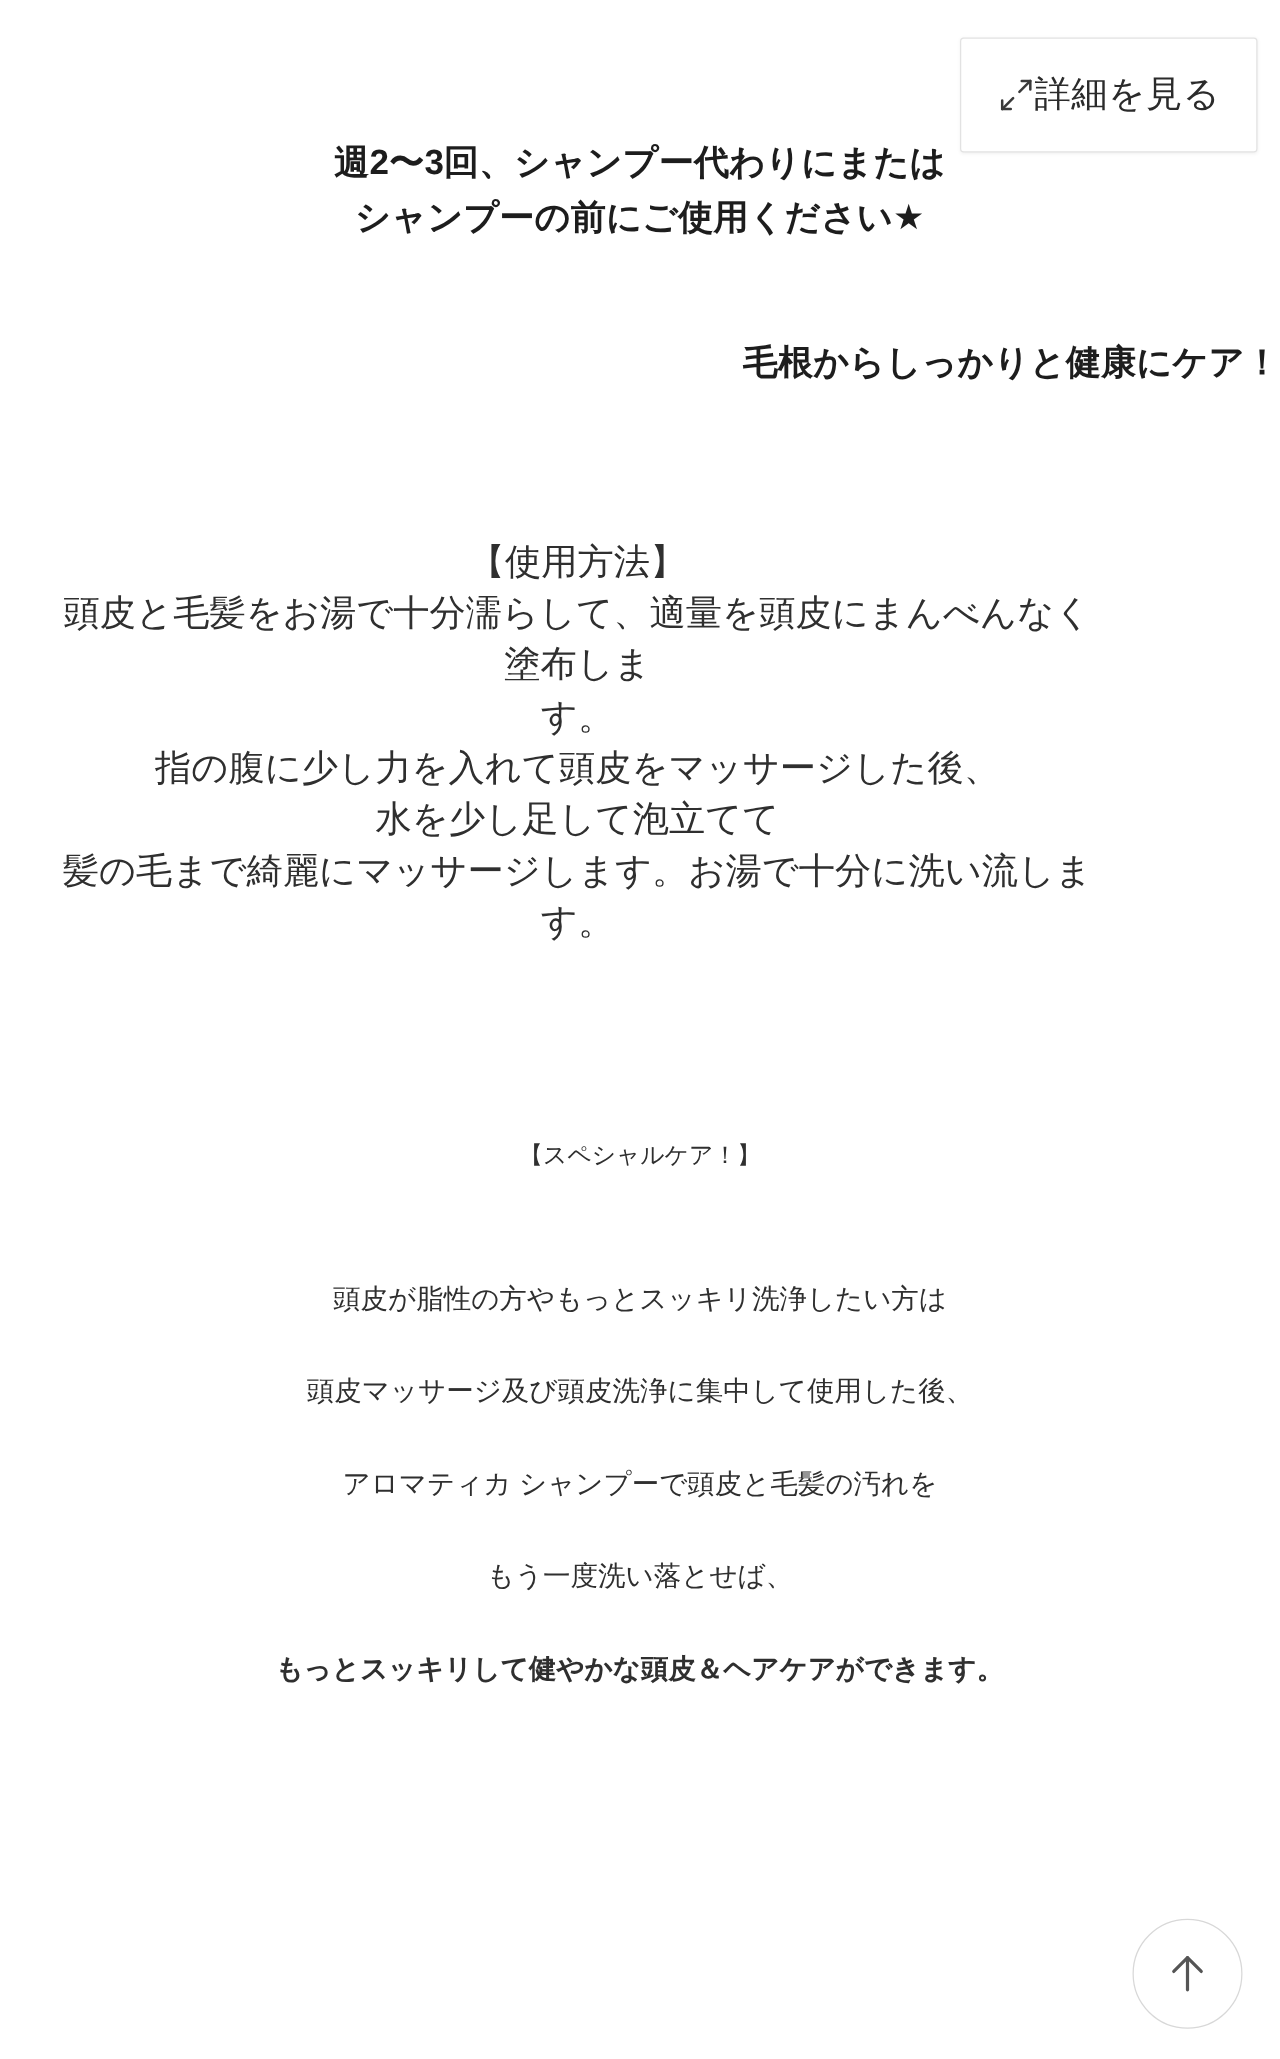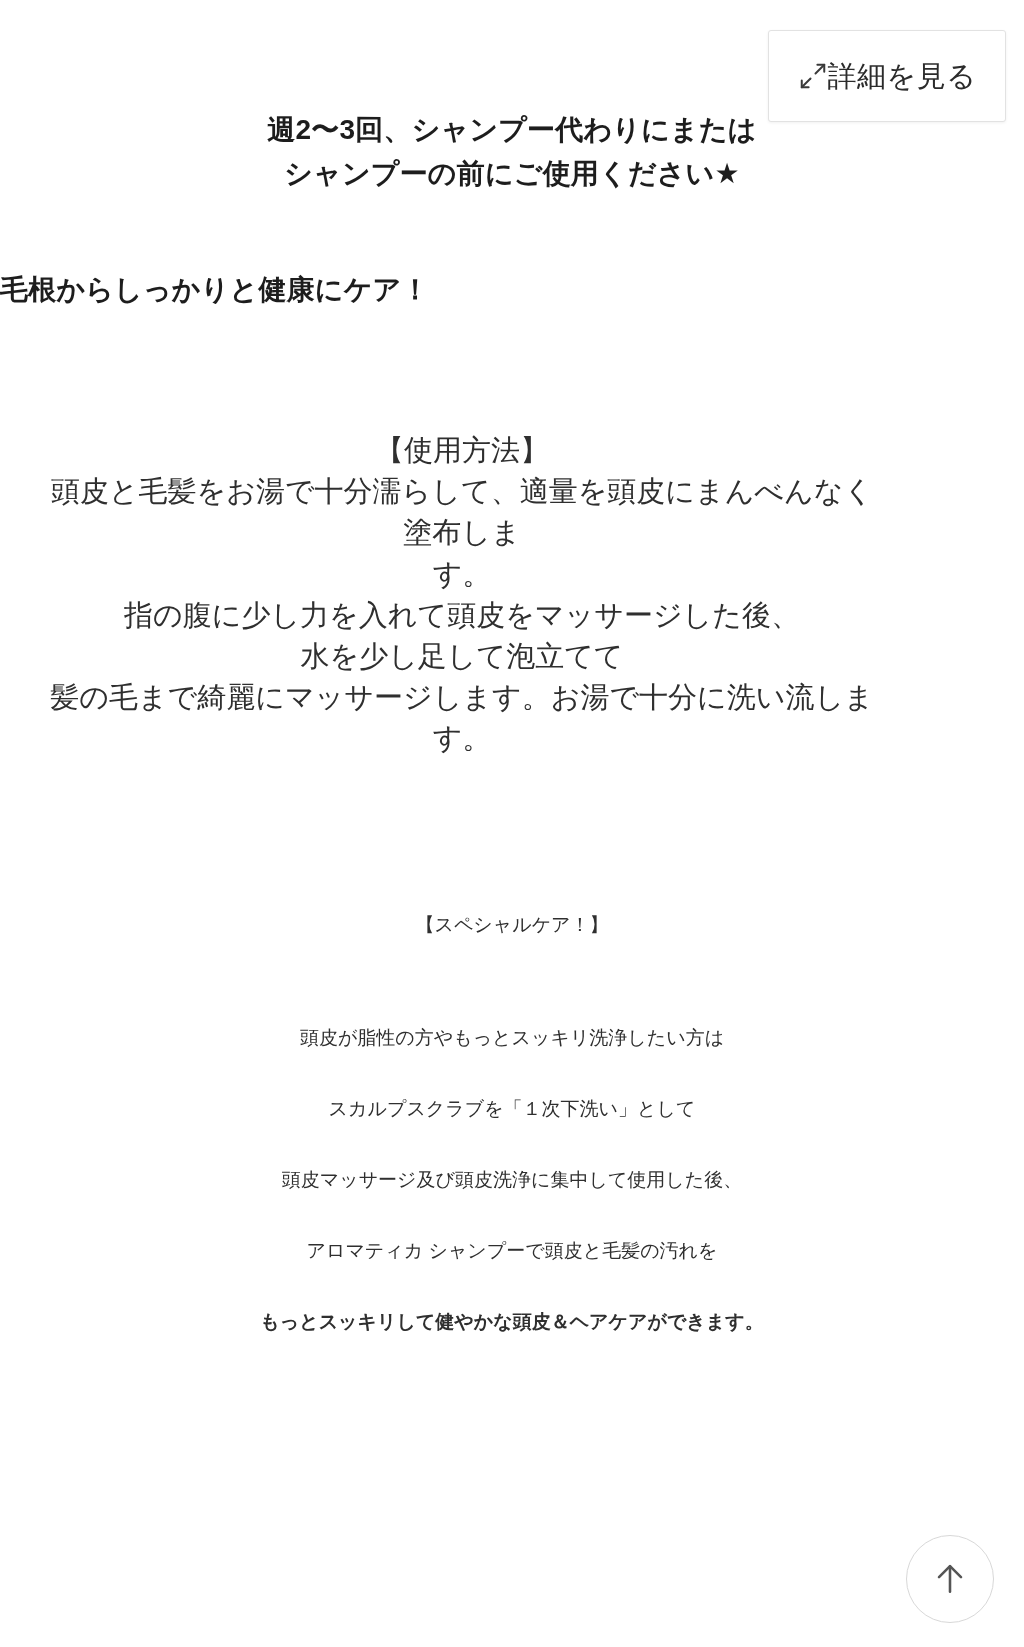--- a/index.html
+++ b/index.html
@@ -60,21 +60,21 @@
     color: #1d1d1d;
     letter-spacing: 0.2px;
   }
   .headline .line { display: block; }
 
   .subhead {
     position: absolute;
     top: 268px;
     left: 0;
     width: 1024px;
-    text-align: left;
+    text-align: right;
     font-weight: bold;
     font-size: 28px;
     line-height: 1.6;
     color: #1d1d1d;
     letter-spacing: 0.2px;
   }
 
   
   .usage {
     position: absolute;
@@ -103,21 +103,21 @@
     font-size: 19px;
     line-height: 1.4;
     color: #2f2f2f;
   }
   .special-body {
     position: absolute;
     top: 1028px;
     left: 0;
     width: 1024px;
     text-align: center;
-    font-size: 19px;
+    font-size: 22px;
     color: #2f2f2f;
   }
   .special-body .sb-line {
     display: block;
     line-height: 1;
     margin-bottom: 52px;
   }
   .special-body .sb-line:last-child { margin-bottom: 0; font-weight: bold; }
 
   
@@ -166,23 +166,23 @@
     <span class="ub-line">す。</span>
     <span class="ub-line">指の腹に少し力を入れて頭皮をマッサージした後、</span>
     <span class="ub-line">水を少し足して泡立てて</span>
     <span class="ub-line">髪の毛まで綺麗にマッサージします。お湯で十分に洗い流します。</span>
   </span>
 </div>
 
 <div class="special-title">【スペシャルケア！】</div>
 <div class="special-body">
   <span class="sb-line">頭皮が脂性の方やもっとスッキリ洗浄したい方は</span>
-  <span class="sb-line">スカルプスクラブを「１次下洗い」として</span>
   <span class="sb-line">頭皮マッサージ及び頭皮洗浄に集中して使用した後、</span>
   <span class="sb-line">アロマティカ シャンプーで頭皮と毛髪の汚れを</span>
+  <span class="sb-line">もう一度洗い落とせば、</span>
   <span class="sb-line">もっとスッキリして健やかな頭皮＆ヘアケアができます。</span>
 </div>
 
 <div class="top-btn">
   <span>
     <svg width="44" height="44" viewBox="0 0 24 24" fill="none" stroke="#555555" stroke-width="1.4" stroke-linecap="round" stroke-linejoin="round" aria-hidden="true">
       <line x1="12" y1="19" x2="12" y2="5"></line>
       <polyline points="6,11 12,5 18,11"></polyline>
     </svg>
   </span>

